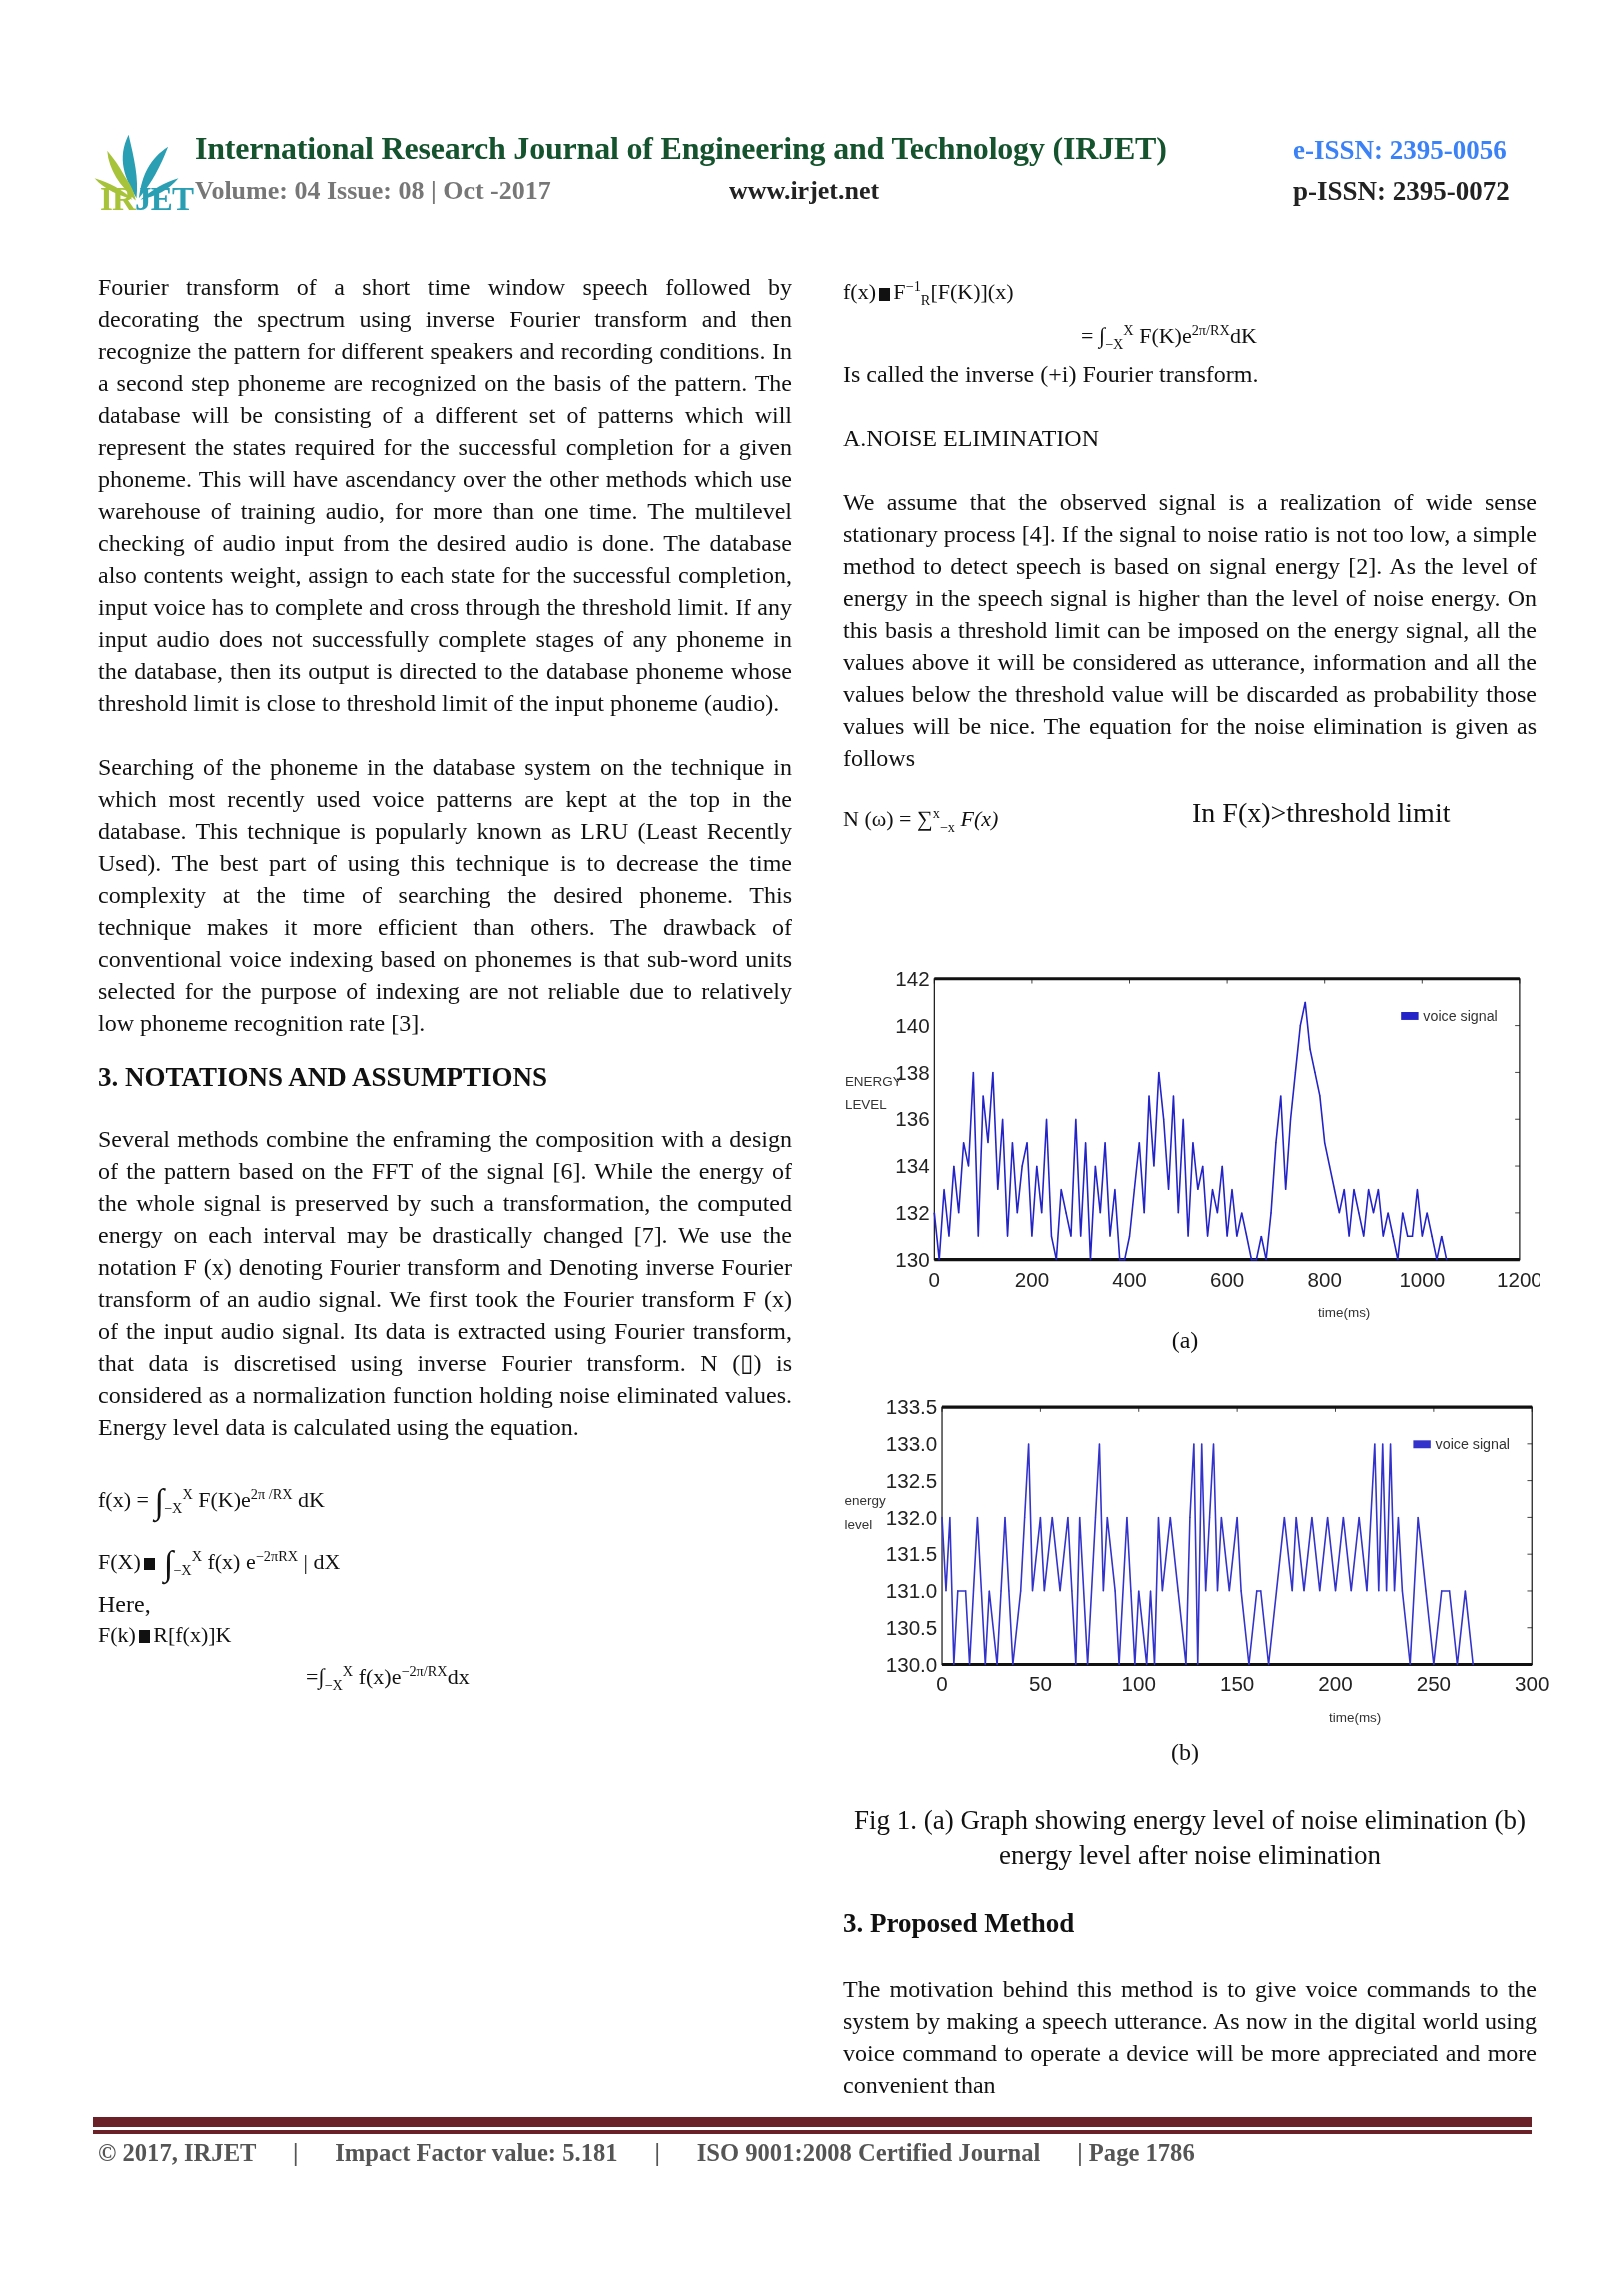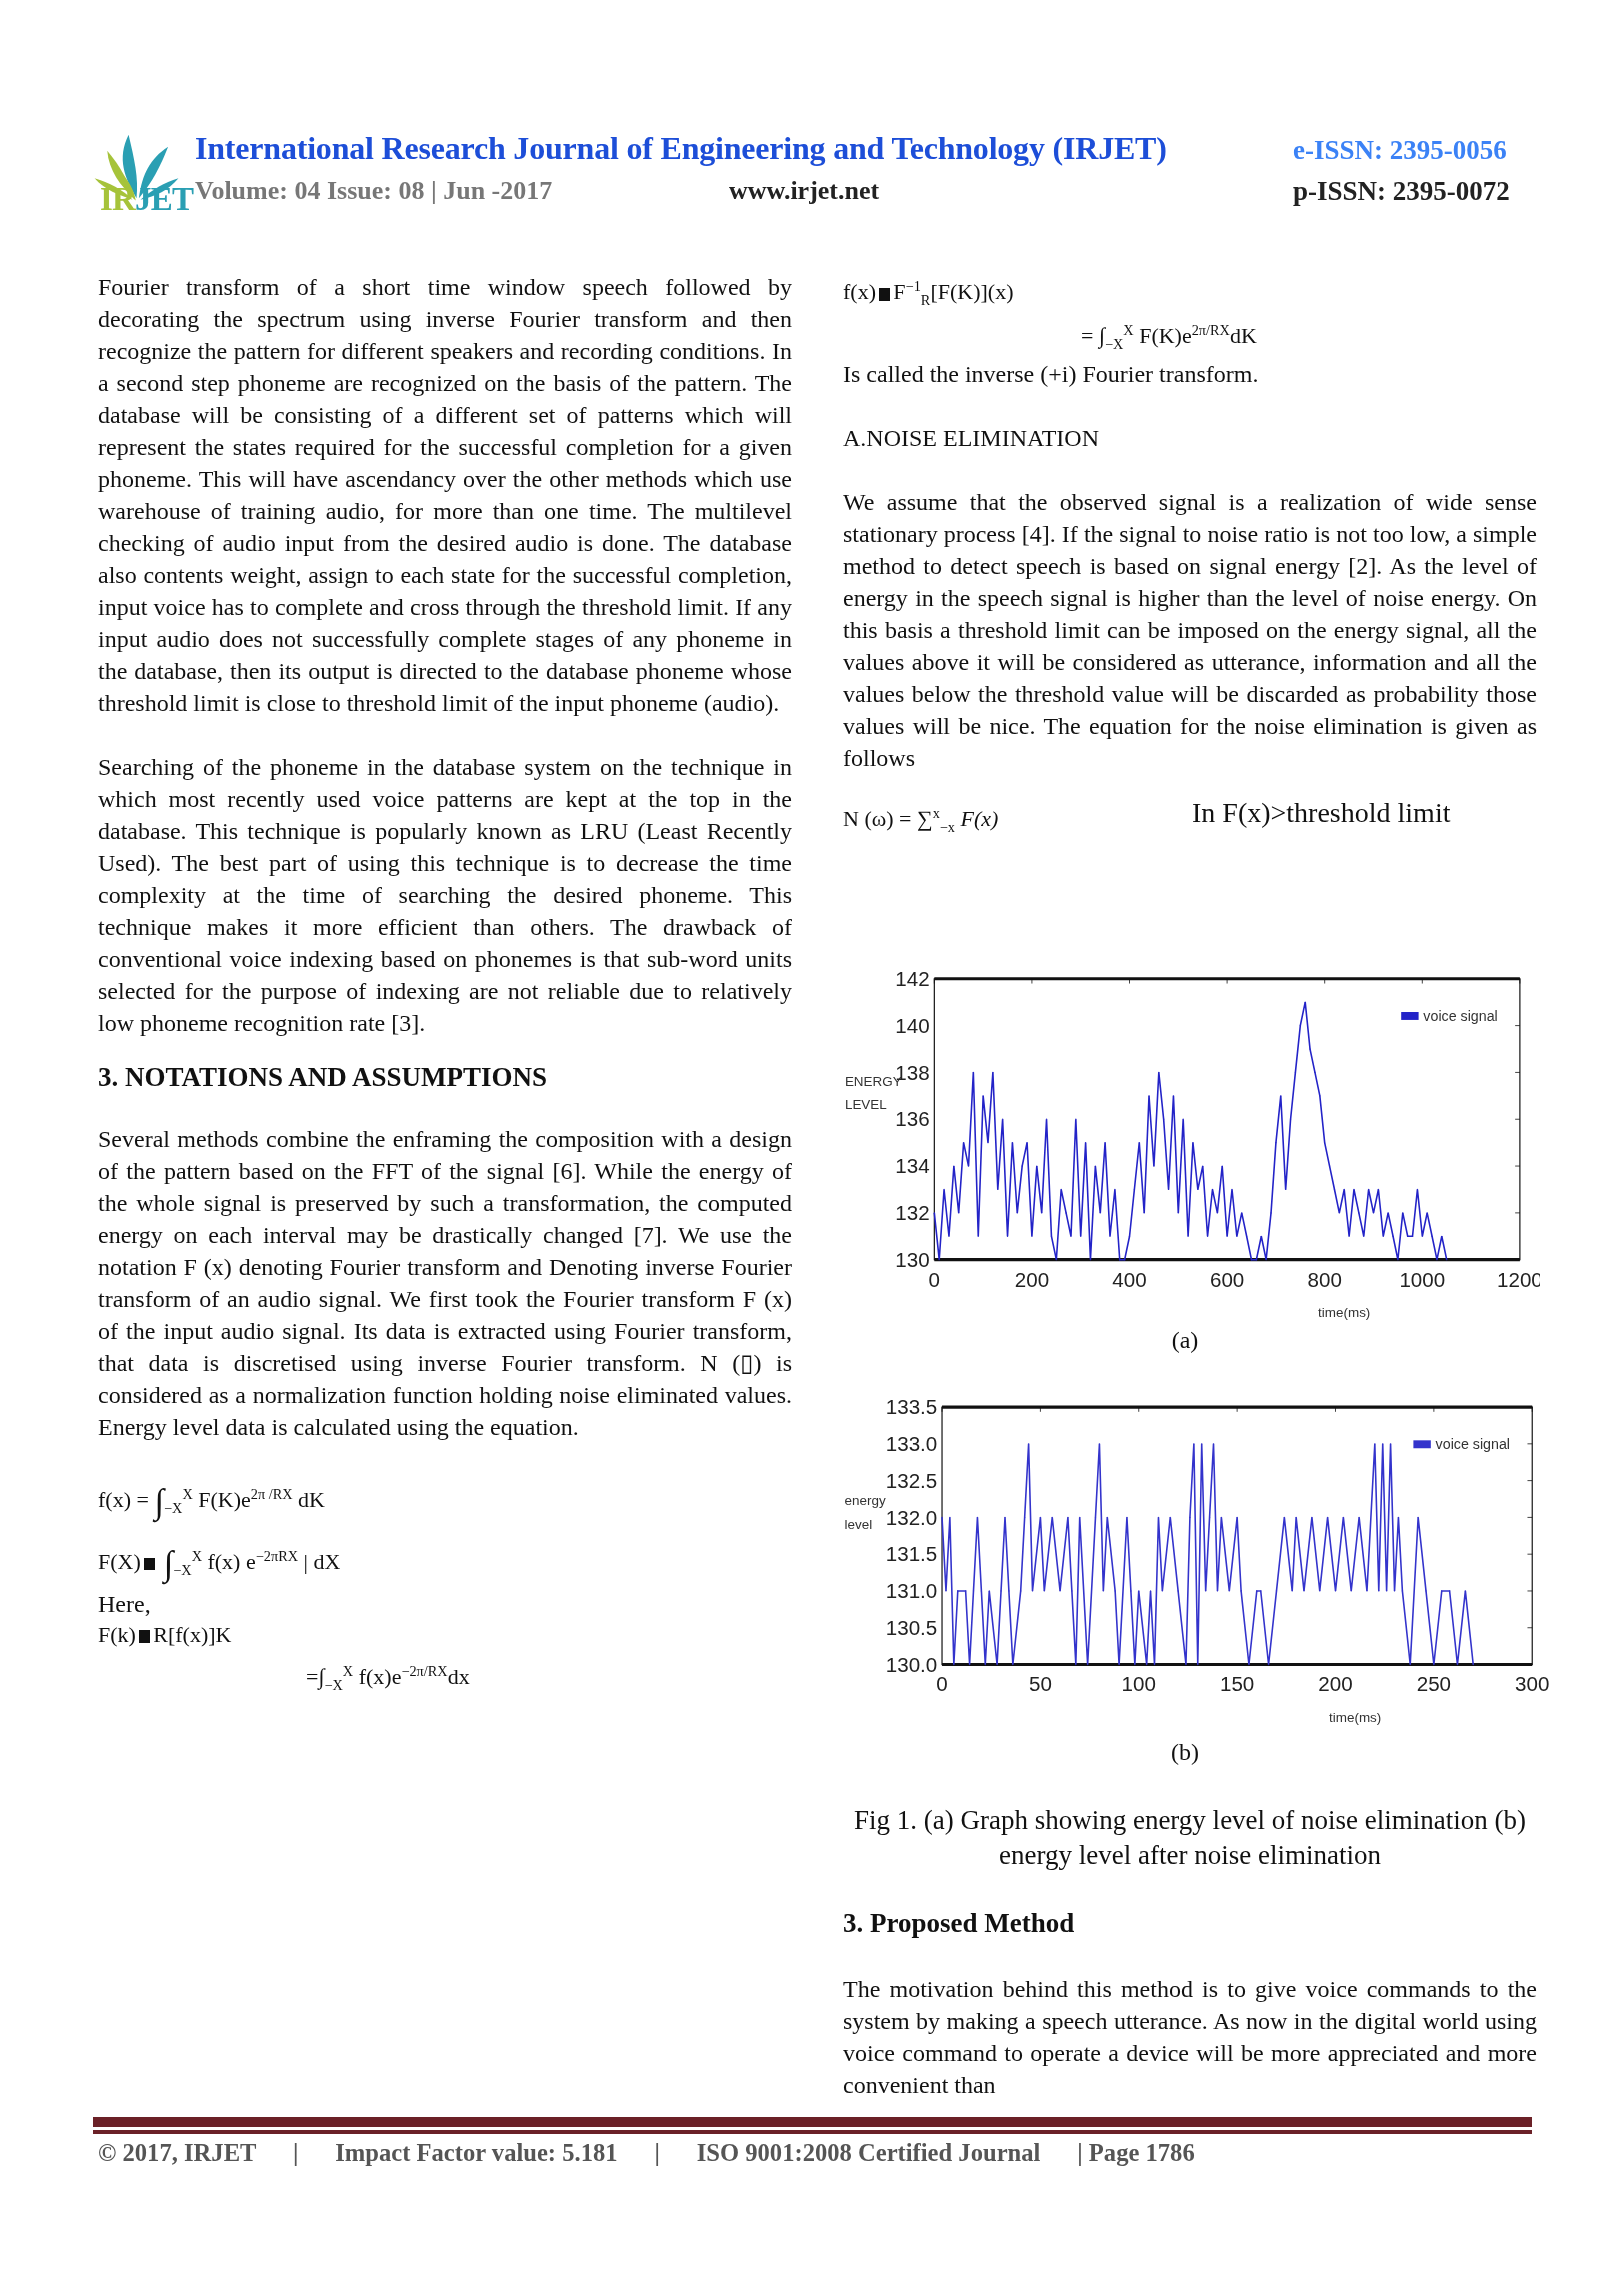--- a/index.html
+++ b/index.html
@@ -3,21 +3,21 @@
 <meta charset="utf-8">
 <style>
   html, body { margin:0; padding:0; background:#fff; }
   body { width:1623px; height:2295px; position:relative; overflow:hidden;
          font-family:"Liberation Serif", "DejaVu Serif", serif; color:#111; }
   .abs { position:absolute; }
   
   #logo { left:93px; top:119px; width:87px; height:95px; }
   #logo-text { left:100px; top:181px; font-size:33px; font-weight:bold; letter-spacing:-0.8px;text-align:center; }
   #logo-text .ir { color:#a6c33a; } #logo-text .jet { color:#2a9fb3; }
-  #journal-title { left:195px; top:130px; font-size:32px; font-weight:bold; color:#1d4ed8; letter-spacing:-0.2px; }
+  #journal-title { left:195px; top:130px; font-size:32px; font-weight:bold; color:#14532d; letter-spacing:-0.2px; }
   #eissn { left:1293px; top:135px; font-size:27px; font-weight:bold; color:#3b82f6; }
   #volume { left:195px; top:176px; font-size:26px; font-weight:bold; color:#777; }
   #website { left:729px; top:176px; font-size:26px; font-weight:bold; color:#222; }
   #pissn { left:1293px; top:176px; font-size:27px; font-weight:bold; color:#222; }
   
   .col { position:absolute; width:694px; font-size:24px; line-height:32px; }
   .col p { margin:0; text-align:justify; }
   #left-col { left:98px; top:271px; }
   #right-col { left:843px; top:271px; }
   .gap { height:32px; }
@@ -47,21 +47,21 @@
   <path d="M55 85 C40 60 30 35 45 5 C52 35 58 60 55 85Z" fill="#2a9fb3"></path>
   <path d="M58 85 C62 55 72 35 95 20 C85 45 75 65 58 85Z" fill="#2a9fb3"></path>
   <path d="M52 85 C35 70 20 50 18 25 C35 45 45 65 52 85Z" fill="#a6c33a"></path>
   <path d="M60 87 C75 75 90 65 108 60 C95 75 80 83 60 87Z" fill="#2a9fb3"></path>
   <path d="M50 87 C35 82 15 75 2 60 C20 65 38 75 50 87Z" fill="#a6c33a"></path>
   <path d="M54 88 C45 80 40 72 38 55 C46 65 52 75 54 88Z" fill="#a6c33a"></path>
 </svg>
 <div id="logo-text" class="abs"><span class="ir">IR</span><span class="jet">JET</span></div>
 <div id="journal-title" class="abs">International Research Journal of Engineering and Technology (IRJET)</div>
 <div id="eissn" class="abs">e-ISSN: 2395-0056</div>
-<div id="volume" class="abs">Volume: 04 Issue: 08 | Jun -2017</div>
+<div id="volume" class="abs">Volume: 04 Issue: 08 | Oct -2017</div>
 <div id="website" class="abs">www.irjet.net</div>
 <div id="pissn" class="abs">p-ISSN: 2395-0072</div>
 
 <div id="left-col" class="col">
   <p>Fourier transform of a short time window speech followed by decorating the spectrum using inverse Fourier transform and then recognize the pattern for different speakers and recording conditions. In a second step phoneme are recognized on the basis of the pattern. The database will be consisting of a different set of patterns which will represent the states required for the successful completion for a given phoneme. This will have ascendancy over the other methods which use warehouse of training audio, for more than one time. The multilevel checking of audio input from the desired audio is done. The database also contents weight, assign to each state for the successful completion, input voice has to complete and cross through the threshold limit. If any input audio does not successfully complete stages of any phoneme in the database, then its output is directed to the database phoneme whose threshold limit is close to threshold limit of the input phoneme (audio).</p>
   <div class="gap"></div>
   <p>Searching of the phoneme in the database system on the technique in which most recently used voice patterns are kept at the top in the database. This technique is popularly known as LRU (Least Recently Used). The best part of using this technique is to decrease the time complexity at the time of searching the desired phoneme. This technique makes it more efficient than others. The drawback of conventional voice indexing based on phonemes is that sub-word units selected for the purpose of indexing are not reliable due to relatively low phoneme recognition rate [3].</p>
   <div style="height:22px"></div>
   <h3 class="heading">3. NOTATIONS AND ASSUMPTIONS</h3>
   <div style="height:30px"></div>

